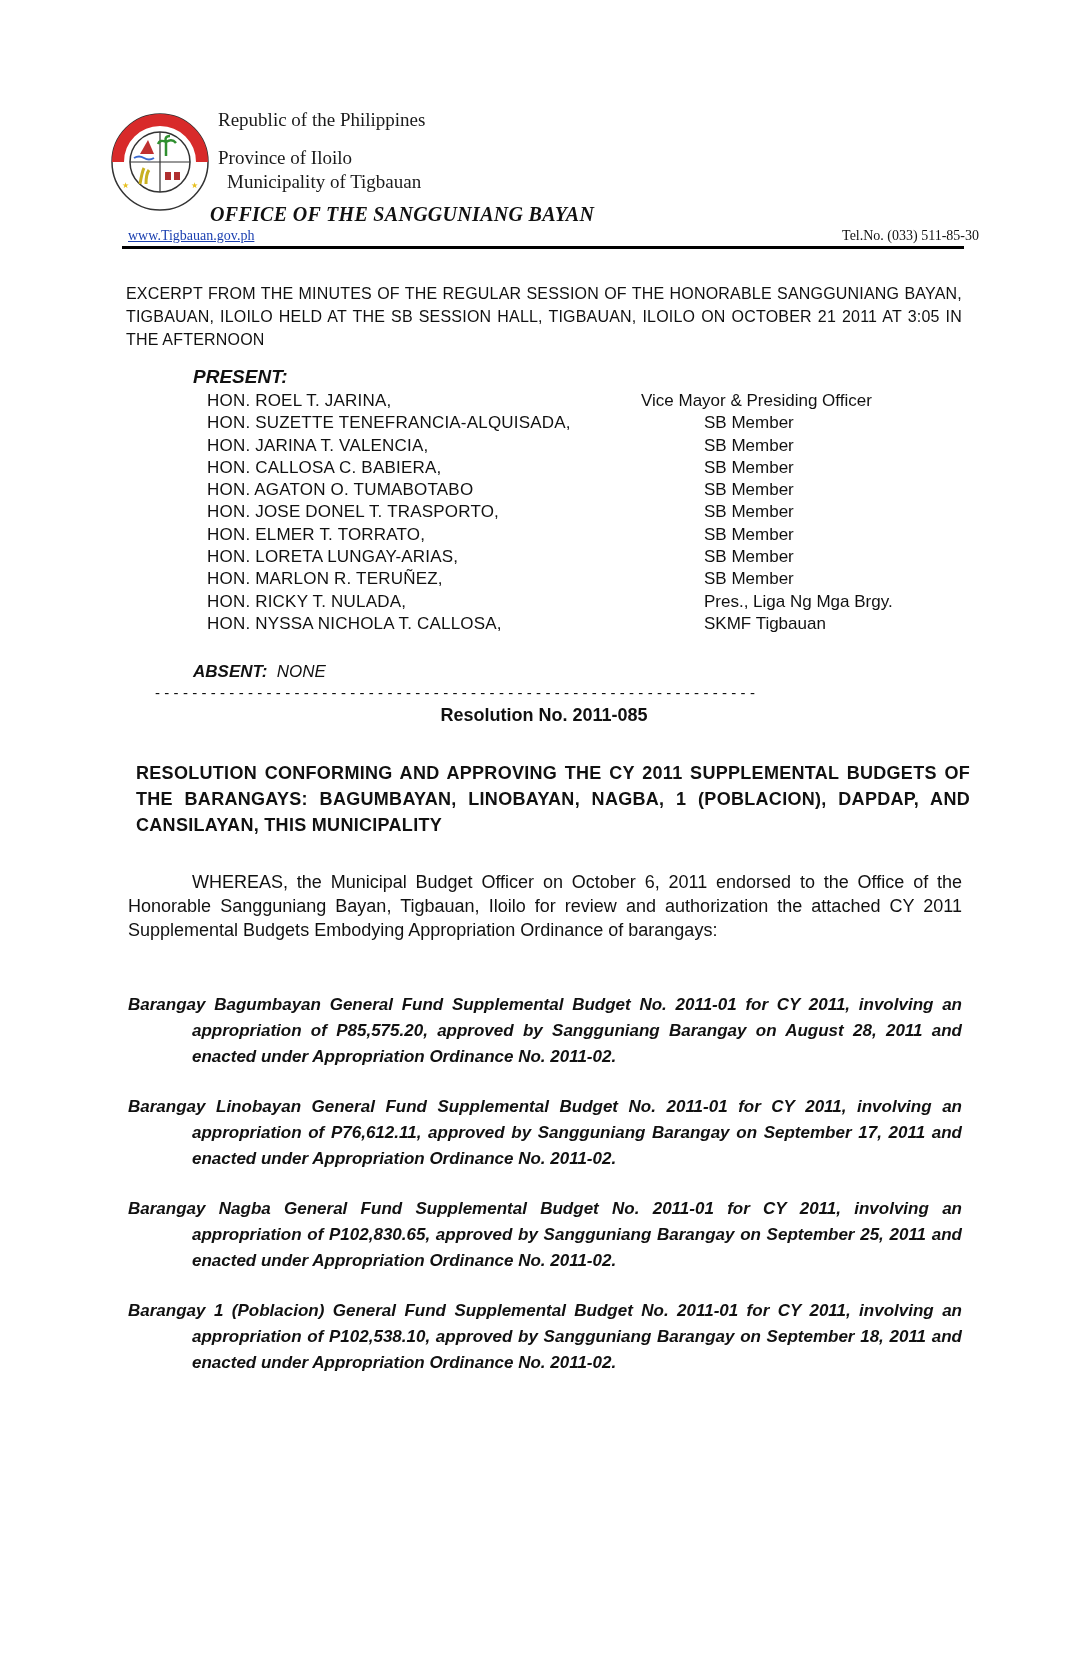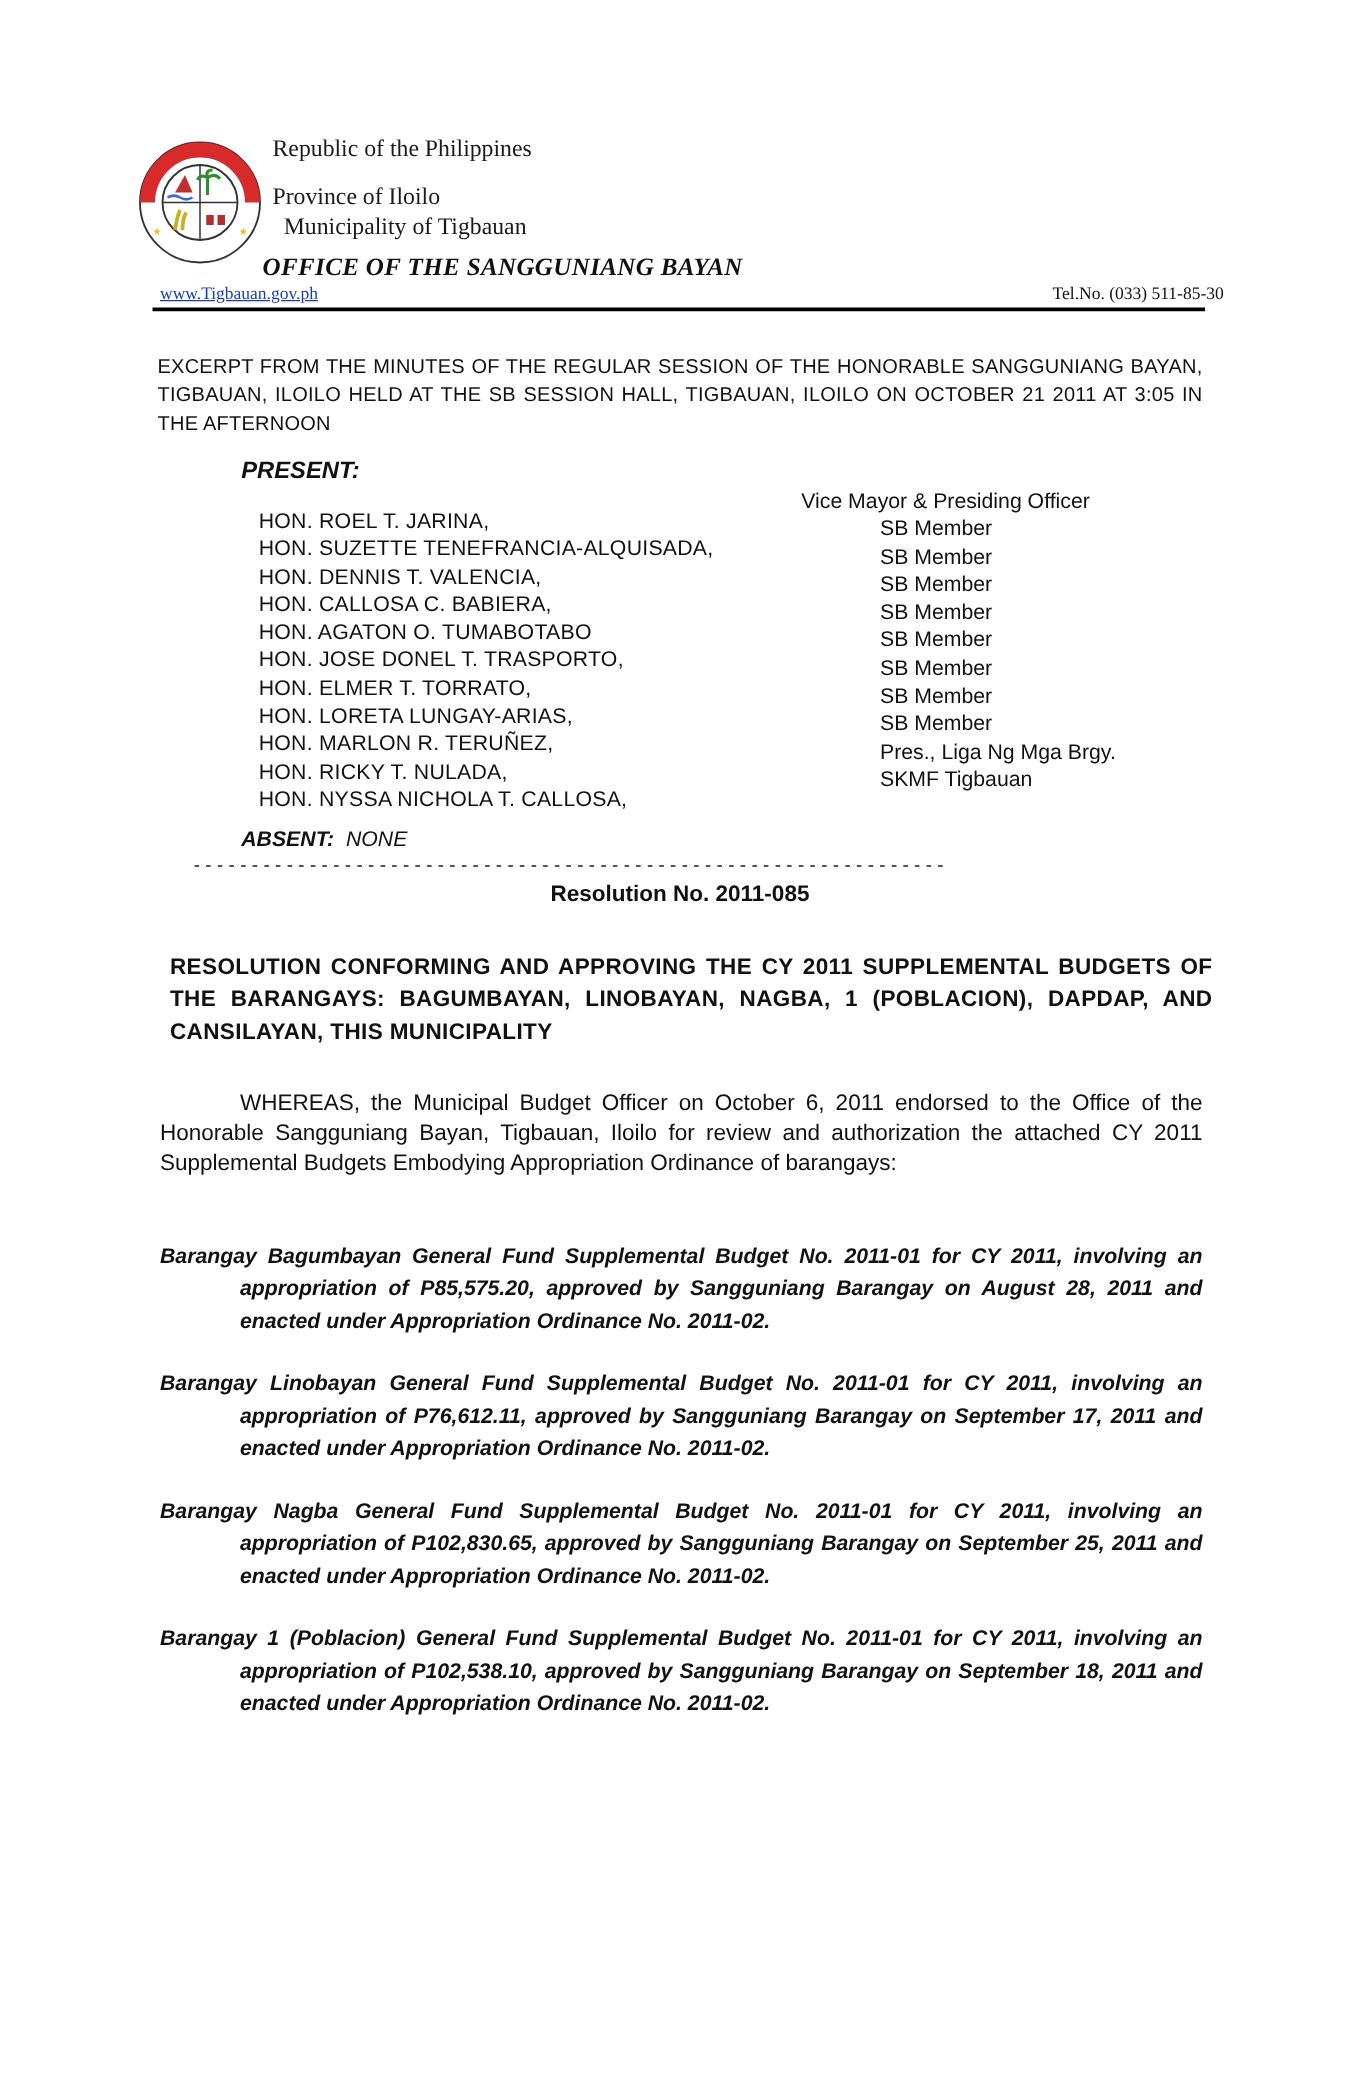--- a/index.html
+++ b/index.html
@@ -14,21 +14,21 @@
   .lh-office { left: 210px; top: 203px; font-size: 20px; font-weight: bold; font-style: italic; letter-spacing: 0.3px; }
   .lh-url { left: 128px; top: 228px; font-size: 14px; color: #1a3fb0; text-decoration: underline; }
   .lh-tel { right: 109px; top: 228px; font-size: 14px; }
   .rule { left: 122px; top: 246px; width: 842px; height: 3px; background: #000; }
 
   .excerpt { left: 126px; top: 282px; width: 836px; font-size: 16px; line-height: 23px; text-align: justify; text-align-last: left; letter-spacing: 0.2px; }
 
   .present-h { left: 193px; top: 366px; font-size: 19px; font-weight: bold; font-style: italic; }
   .att-list { left: 207px; top: 390px; width: 760px; }
   .att-row { position: relative; height: 22.3px; font-size: 17px; line-height: 22px; }
-  .att-name { position: absolute; left: 0; top: 16px; white-space: nowrap; letter-spacing: 0.2px; }
+  .att-name { position: absolute; left: 0; top: 0; white-space: nowrap; letter-spacing: 0.2px; }
   .att-role { position: absolute; left: 497px; top: 0; white-space: nowrap; }
   .att-role.first { left: 434px; }
 
   .absent { left: 193px; top: 662px; font-size: 17px; font-style: italic; }
   .absent b { font-weight: bold; }
   .dashes { left: 155px; top: 684px; width: 800px; font-size: 15px; letter-spacing: 4.3px; white-space: nowrap; overflow: hidden; }
   .res-no { left: 0; width: 1088px; top: 705px; text-align: center; font-size: 18px; font-weight: bold; }
 
   .res-title { left: 136px; top: 760px; width: 834px; font-size: 18px; font-weight: bold; line-height: 26px; text-align: justify; letter-spacing: 0.3px; }
 
@@ -72,21 +72,21 @@
 <div class="abs sans att-list">
   <div class="att-row">
       <span class="att-name">HON. ROEL T. JARINA,</span>
       <span class="att-role first">Vice Mayor &amp; Presiding Officer</span>
     </div>
   <div class="att-row">
       <span class="att-name">HON. SUZETTE TENEFRANCIA-ALQUISADA,</span>
       <span class="att-role">SB Member</span>
     </div>
   <div class="att-row">
-      <span class="att-name">HON. DENNIS T. VALENCIA,</span>
+      <span class="att-name">HON. JARINA T. VALENCIA,</span>
       <span class="att-role">SB Member</span>
     </div>
   <div class="att-row">
       <span class="att-name">HON. CALLOSA C. BABIERA,</span>
       <span class="att-role">SB Member</span>
     </div>
   <div class="att-row">
       <span class="att-name">HON. AGATON O. TUMABOTABO</span>
       <span class="att-role">SB Member</span>
     </div>

